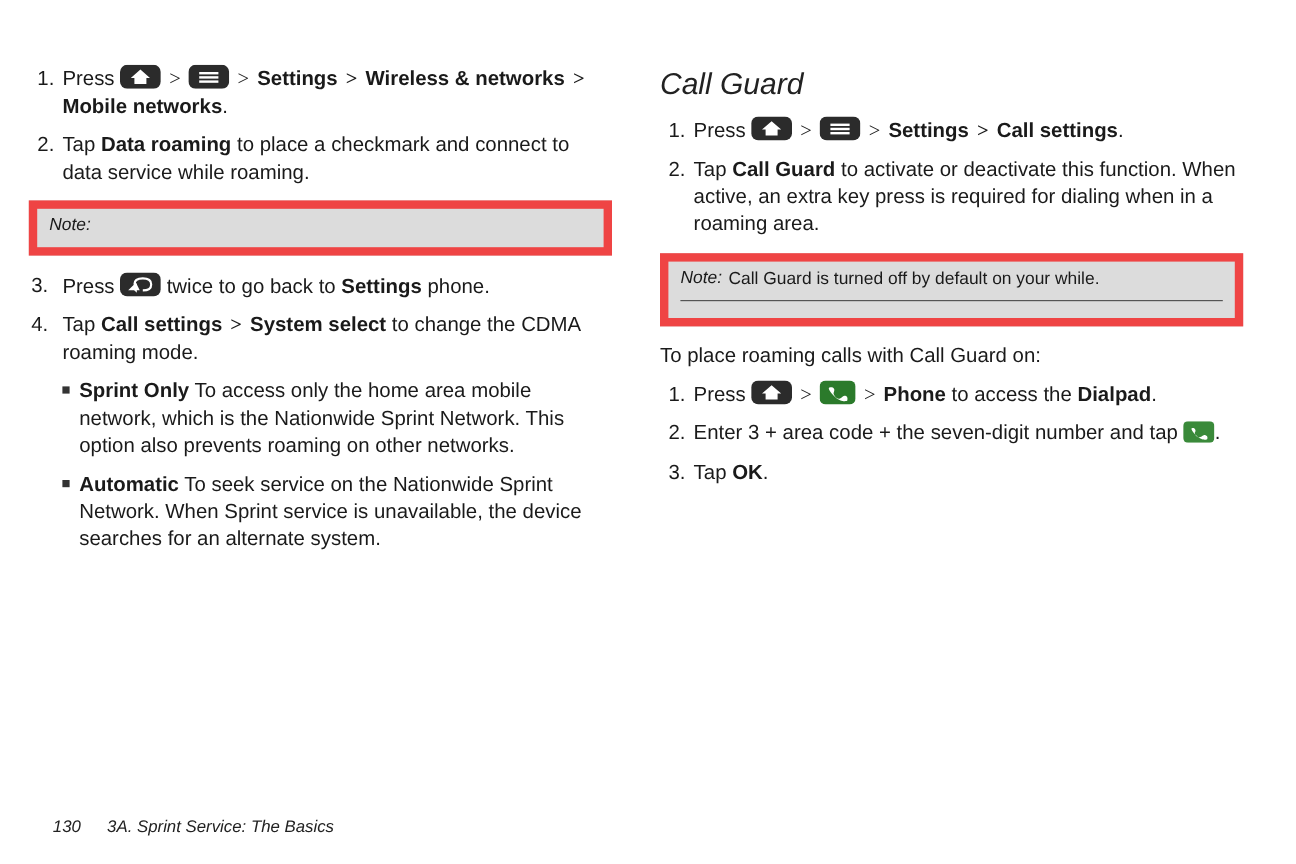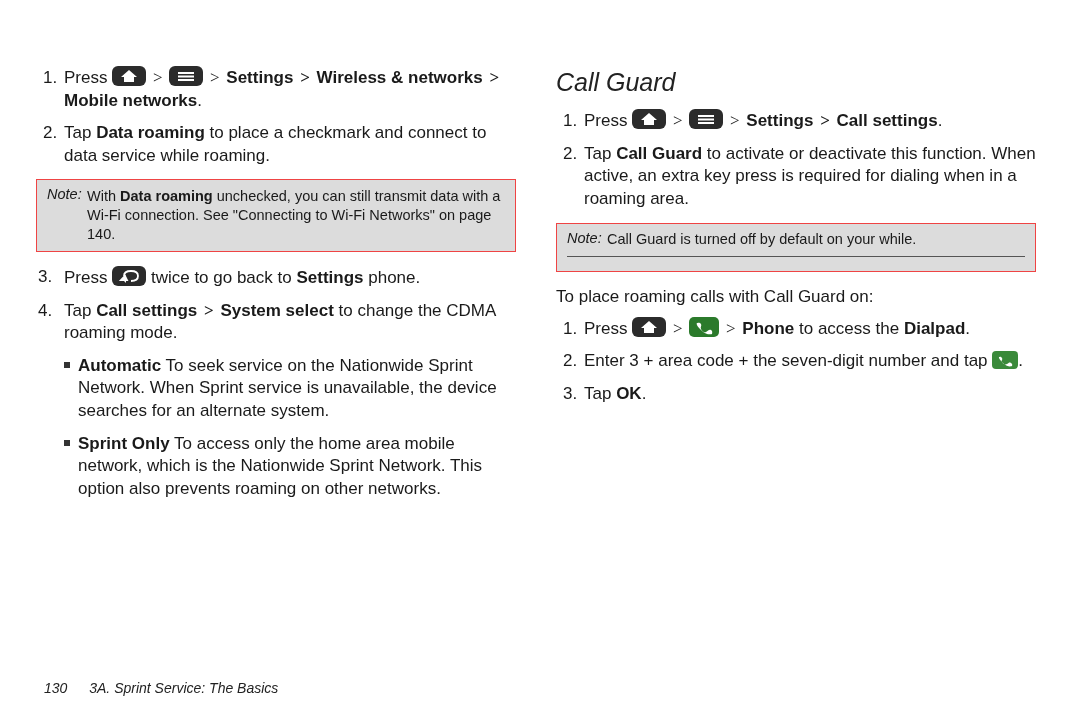--- a/index.html
+++ b/index.html
@@ -1,31 +1,31 @@
 <!DOCTYPE html>
 <html><head>
 <meta charset="utf-8">
 <style>
   html,body{margin:0;padding:0;width:1080px;height:720px;background:#fff;}
   body{font-family:"Helvetica Neue",Arial,sans-serif;color:#1a1a1a;font-size:17px;line-height:1.33;}
-  .page{display:flex;padding:54px 44px 18px 36px;gap:40px;height:608px;box-sizing:border-box;margin-top:12px;}
+  .page{display:flex;padding:54px 44px 18px 24px;gap:40px;height:608px;box-sizing:border-box;}
   .col{flex:1;min-width:0;}
   h2{font-weight:normal;font-style:italic;font-size:25px;margin:0 0 10px 0;color:#222;}
   p{margin:0 0 12px 0;}
   .subhead{margin:14px 0 8px 0;}
   ol{list-style:decimal;margin:0 0 12px 0;padding-left:26px;}
   ol>li{margin-bottom:10px;padding-left:2px;}
   .sublist{list-style:none;margin:10px 0 0 0;padding-left:0;}
   .sublist>li{position:relative;padding-left:14px;margin-bottom:10px;}
   .sublist>li:before{content:"";position:absolute;left:0;top:7px;width:6px;height:6px;background:#333;}
   .bold{font-weight:bold;}
   .gt{font-family:"Apple Symbols","Segoe UI Symbol";font-size:17px;padding:0 2px;}
   .keycap{display:inline-block;vertical-align:-3px;}
   .keycap svg{display:block;}
-  .notebox{border:1px solid #ef4444;background:#dcdcdc;padding:5px 10px 7px 10px;margin:6px 0 14px 0;font-size:14.5px;line-height:1.32;}
+  .notebox{border:7px solid #ef4444;background:#dcdcdc;padding:5px 10px 7px 10px;margin:6px 0 14px 0;font-size:14.5px;line-height:1.32;}
   .notebox.withdiv hr{border:none;border-top:1px solid #555;margin:7px 0;}
   .note-label{font-style:italic;}
   .note-body{display:block;margin-left:40px;}
   .note-body-first{display:block;margin-left:40px;margin-top:-18px;}
   .footer{position:absolute;left:44px;bottom:22px;font-style:italic;font-size:14px;color:#222;}
   .pgnum{margin-right:18px;}
   ol.resume{counter-reset:item 2;}
   ol.resume>li{list-style:none;position:relative;}
   ol.resume>li:before{counter-increment:item;content:counter(item)".";position:absolute;left:-24px;}
 </style>
@@ -81,41 +81,38 @@
         <span class="bold gt">&gt;</span>
         <span class="bold">Mobile networks</span><span>.</span>
       </li>
       <li>
         <span>Tap </span><span class="bold">Data roaming</span><span> to place a checkmark and connect to data service while roaming.</span>
       </li>
     </ol>
 
     <div class="notebox">
       <span class="note-label">Note:</span>
-      <span class="note-body-first">
-        <span>With </span><span class="bold">Data roaming</span><span> unchecked, you can still transmit data with a Wi-Fi connection. See "Connecting to Wi-Fi Networks" on page 140.</span>
-      </span>
     </div>
 
     <ol class="resume">
       <li>
         <span>Press </span>
         <span class="keycap"><svg width="34" height="20">
               <use href="#key-back"></use>
             </svg></span>
         <span> twice to go back to </span><span class="bold">Settings</span><span> phone.</span>
       </li>
       <li>
         <span>Tap </span><span class="bold">Call settings</span>
         <span class="bold gt">&gt;</span>
         <span class="bold">System select</span><span> to change the CDMA roaming mode.</span>
 
         <ul class="sublist">
+          <li><span class="bold">Sprint Only</span><span> To access only the home area mobile network, which is the Nationwide Sprint Network. This option also prevents roaming on other networks.</span></li>
           <li><span class="bold">Automatic</span><span> To seek service on the Nationwide Sprint Network. When Sprint service is unavailable, the device searches for an alternate system.</span></li>
-          <li><span class="bold">Sprint Only</span><span> To access only the home area mobile network, which is the Nationwide Sprint Network. This option also prevents roaming on other networks.</span></li>
         </ul>
       </li>
     </ol>
   </div>
 
   <div class="col">
     <h2>Call Guard</h2>
 
     <ol>
       <li>

